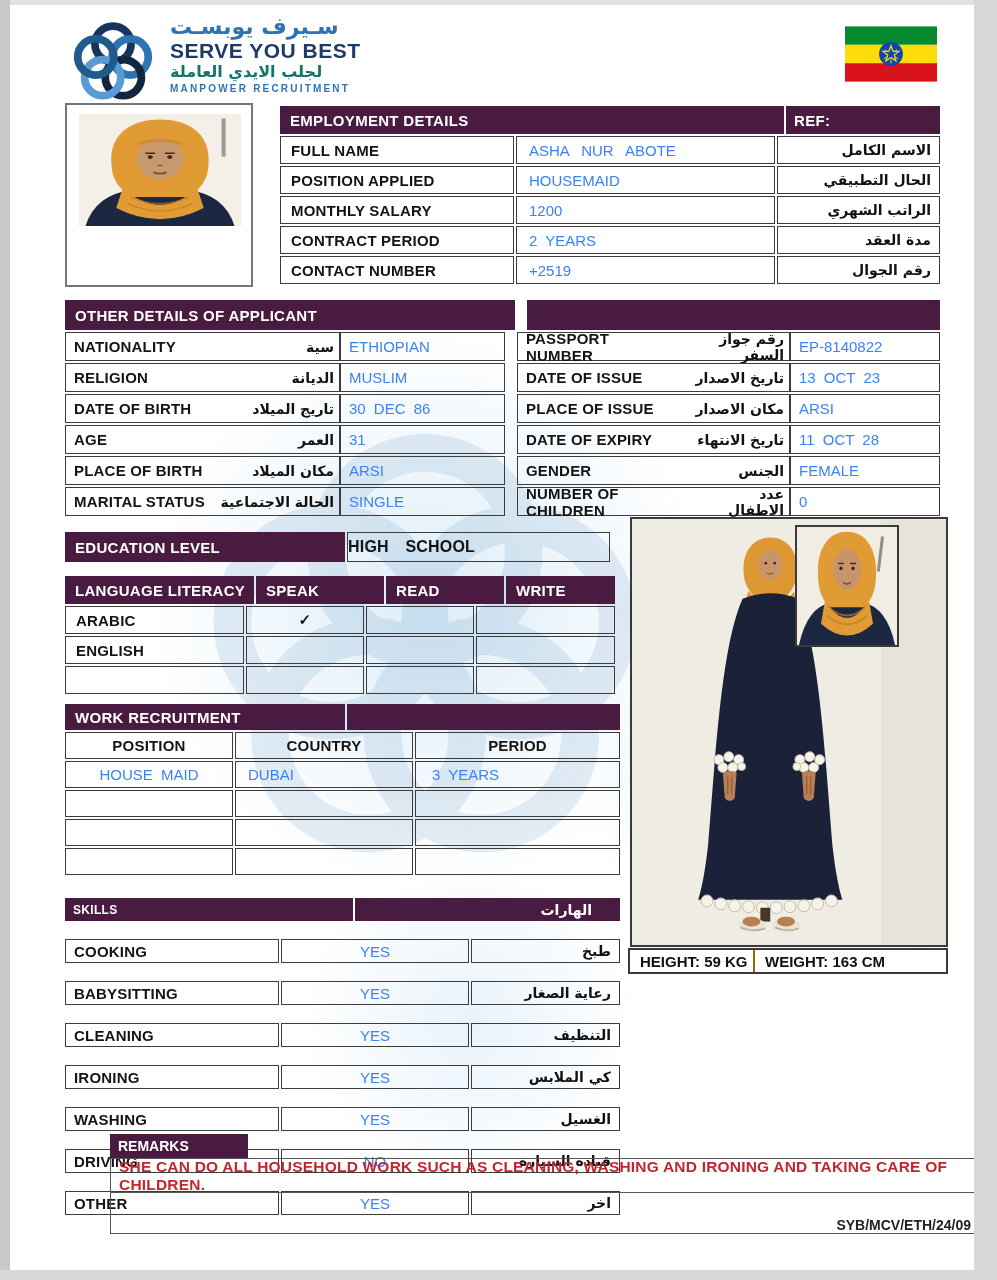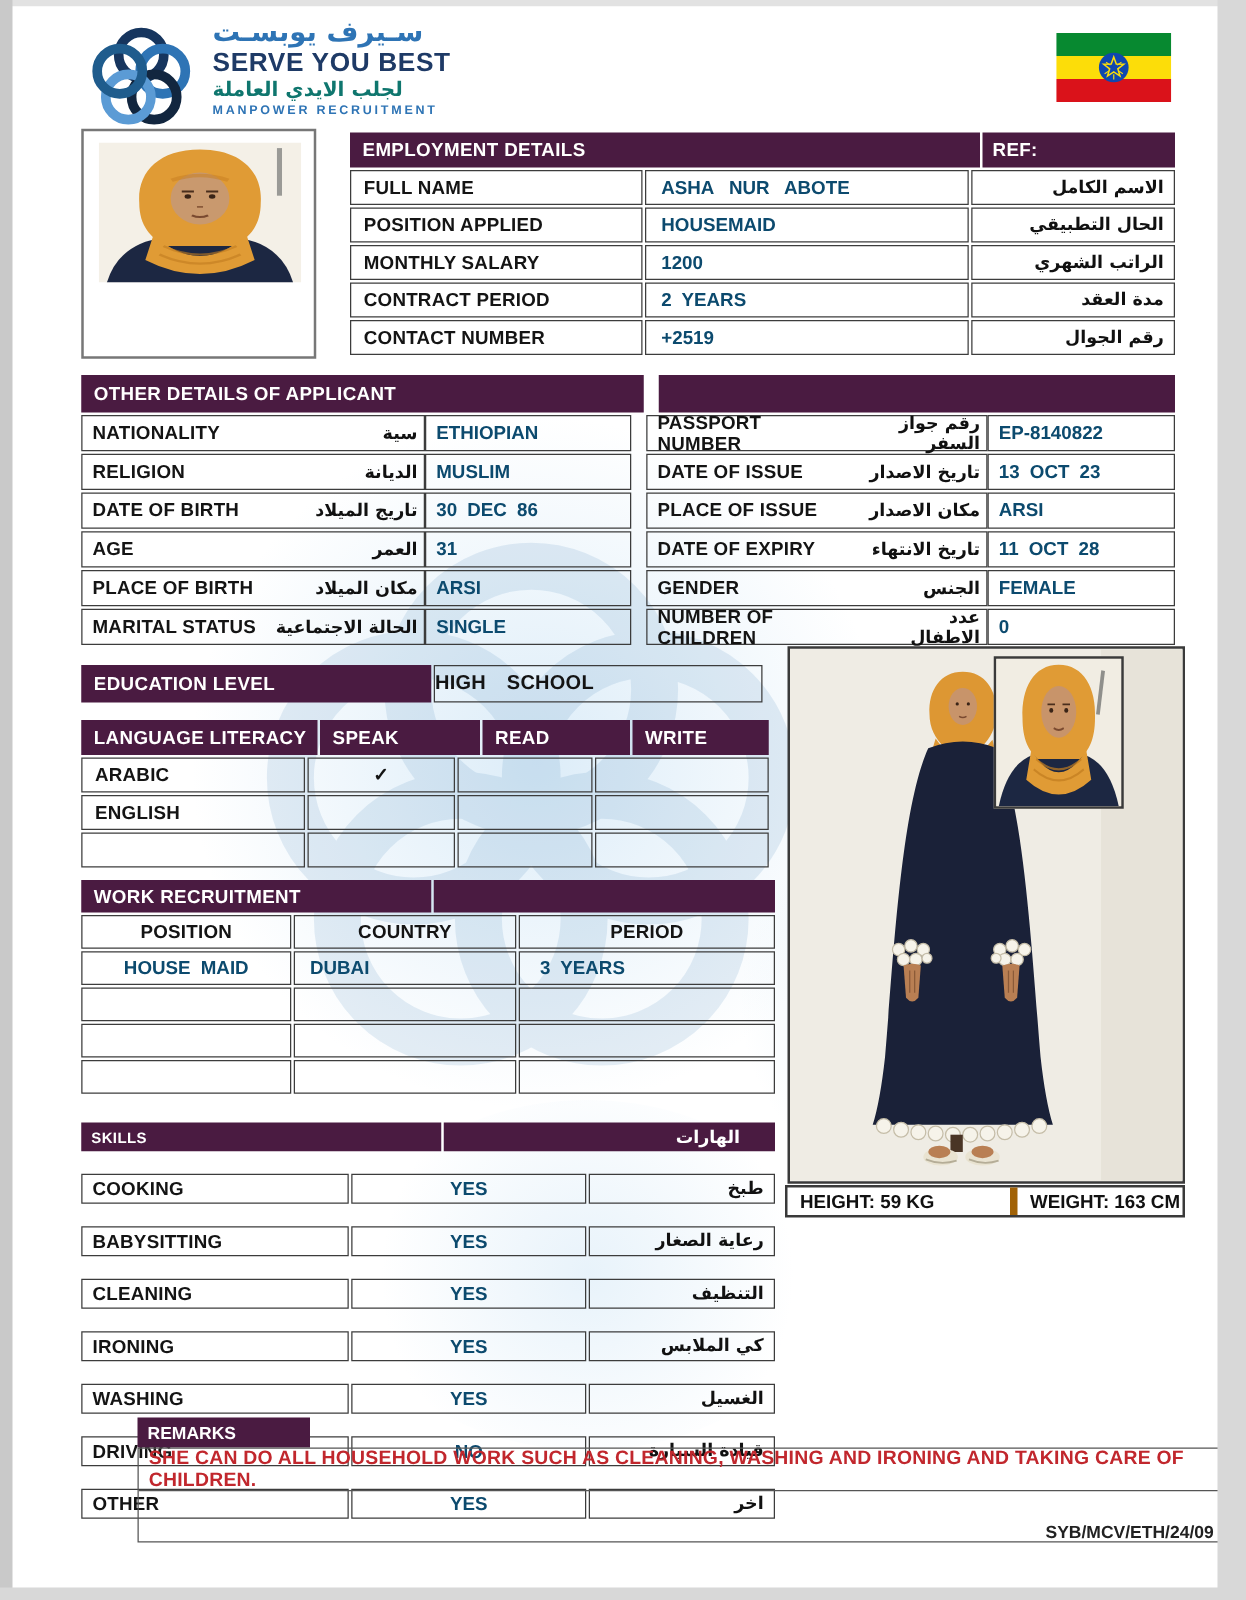--- a/index.html
+++ b/index.html
@@ -2,21 +2,21 @@
 <html><head>
 <meta charset="utf-8">
 <style>
   html,body{margin:0;padding:0}
   body{width:997px;height:1280px;position:relative;background:#ffffff;
        font-family:"Liberation Sans",sans-serif;overflow:hidden;color:#111}
   .abs{position:absolute}
   .purple{background:#4a1b41;color:#fff}
   .cell{border:1px solid #3c3c3c;box-sizing:border-box;display:flex;align-items:center;background:transparent}
   .lbl{font-weight:bold;font-size:15px;color:#141414;letter-spacing:.2px}
-  .red{color:#0c4a6e;font-weight:bold;font-size:15px;word-spacing:4px}
+  .red{color:#3b82f6;font-weight:normal;font-size:15px;word-spacing:4px}
   .ar{font-family:"DejaVu Sans",sans-serif;direction:rtl;font-weight:bold;font-size:14px}
   .hdr-txt{font-weight:bold;font-size:15px;letter-spacing:.3px}
   .z1{z-index:1}.z2{z-index:2}.z5{z-index:5}
   .flexr{display:flex}
   .wm-blob{position:absolute;border-radius:50%;pointer-events:none}
   
   #edge-l{left:0;top:0;width:10px;height:1280px;background:#c9c9c9}
   #edge-t{left:0;top:0;width:997px;height:5px;background:#e2e2e2}
   #edge-r{left:974px;top:0;width:23px;height:1280px;background:#d8d8d8}
   #edge-b{left:0;top:1270px;width:997px;height:10px;background:#d8d8d8}
@@ -67,21 +67,21 @@
   .sk-c2{width:188px;height:24px;justify-content:center;margin-left:2px}
   .sk-c3{flex:1;height:24px;justify-content:flex-end;padding-right:8px;margin-left:2px}
   .sk-c3 .ar{font-weight:bold;color:#111;font-size:14px}
   
   #panel{left:630px;top:517px;width:318px;height:430px;border:2px solid #3a3a3a;box-sizing:border-box;
          background:linear-gradient(100deg,#f1eee7 70%,#e6e2d8 100%)}
   #inset{position:absolute;left:163px;top:6px;width:104px;height:122px;border:2px solid #3a3a3a;box-sizing:border-box;background:#f0ece2}
   
   #hw{left:628px;top:948px;width:320px;height:26px;border:2px solid #3a3a3a;box-sizing:border-box;display:flex;background:#fff}
   .hw-c{display:flex;align-items:center;font-weight:bold;font-size:15px;padding-left:10px;box-sizing:border-box}
-  #hw-h{width:184px;border-right:6px solid #a16207;height:100%}
+  #hw-h{width:125px;border-right:2px solid #a16207;height:100%}
   #hw-w{flex:1;height:100%}
   
   #rem-bar{left:110px;top:1134px;width:138px;height:24px;display:flex;align-items:center;padding-left:8px;box-sizing:border-box;font-weight:bold;font-size:14px}
   #rem-box{left:110px;top:1158px;width:866px;border:1px solid #555;box-sizing:border-box}
   #rem-line1{height:33px;border-bottom:1px solid #555;display:flex;align-items:center;padding-left:8px;
              color:#c1272d;font-weight:bold;font-size:15.5px;letter-spacing:.2px}
   #rem-line2{height:40px;position:relative}
   #ref-code{position:absolute;right:4px;bottom:0;font-size:14px;color:#222;font-weight:bold}
 </style>
 </head>

